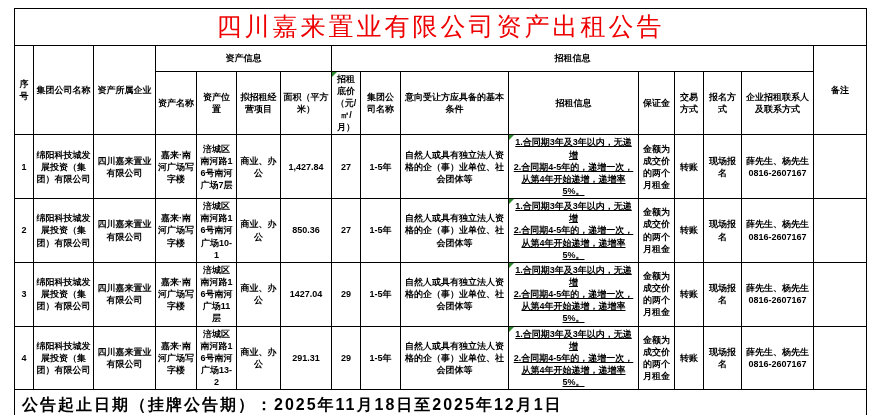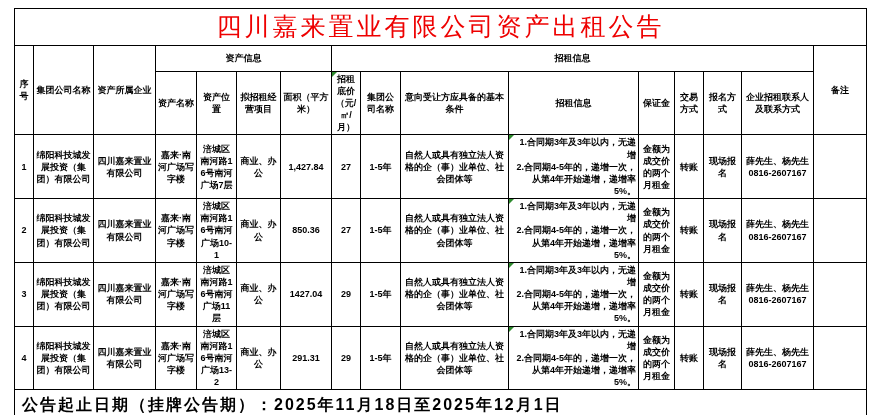--- a/index.html
+++ b/index.html
@@ -14,21 +14,21 @@
   tr.hdr1 td { height:26px; }
   tr.hdr2 td { height:40px; }
   tr.row-1 td { height:58px; }
   tr.row-2 td { height:61px; }
   tr.row-3 td { height:63px; }
   tr.row-4 td { height:63px; }
   tr.footer-row td { height:31px; text-align:left; font-size:16px; letter-spacing:2px; padding-left:7px; }
   td.pre { white-space:pre-line; }
   td.left { text-align:left; }
   td.rel { position:relative;margin-top:16px; }
-  .pre-span { white-space:pre-line; display:block; text-align:right; }
+  .pre-span { white-space:pre-line; display:block; text-align:center;text-decoration:underline; }
   .err-tri { position:absolute; top:0; left:0; width:0; height:0;
              border-top:5px solid #2e8b2e; border-right:5px solid transparent; }
 </style>
 </head>
 <body>
 
 <div class="page">
   <table>
     <colgroup>
       <col style="width:19px">

